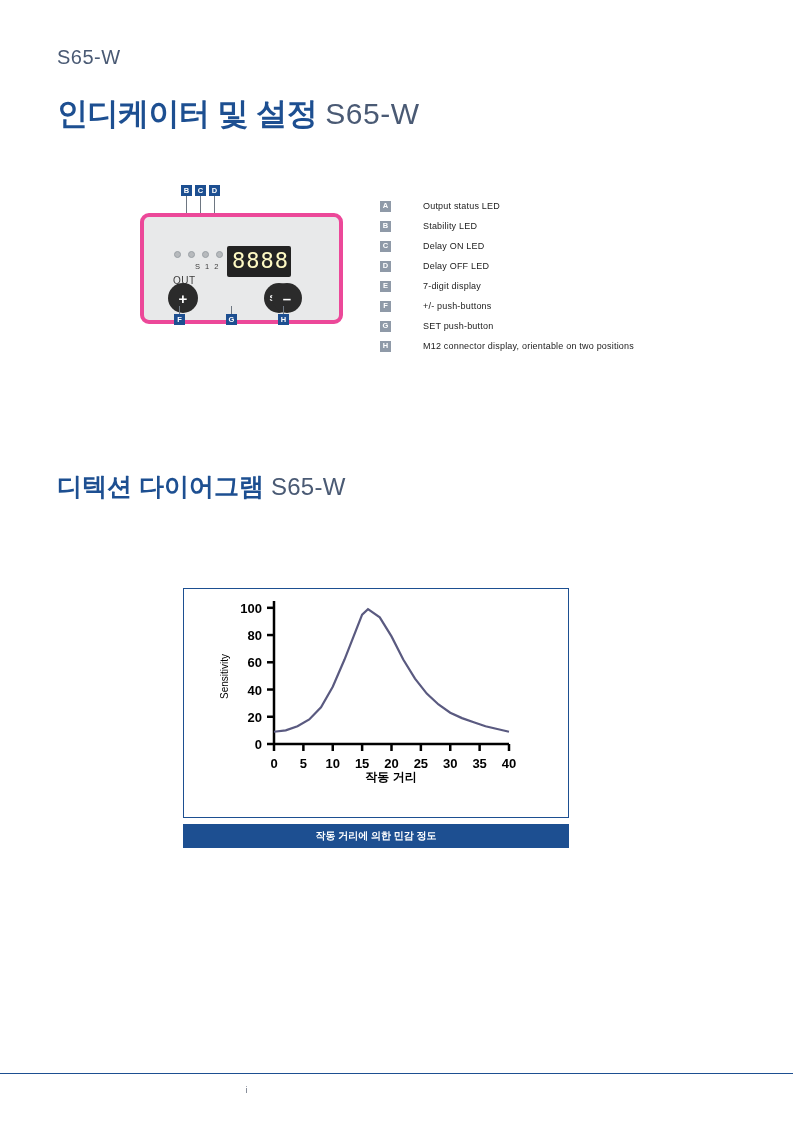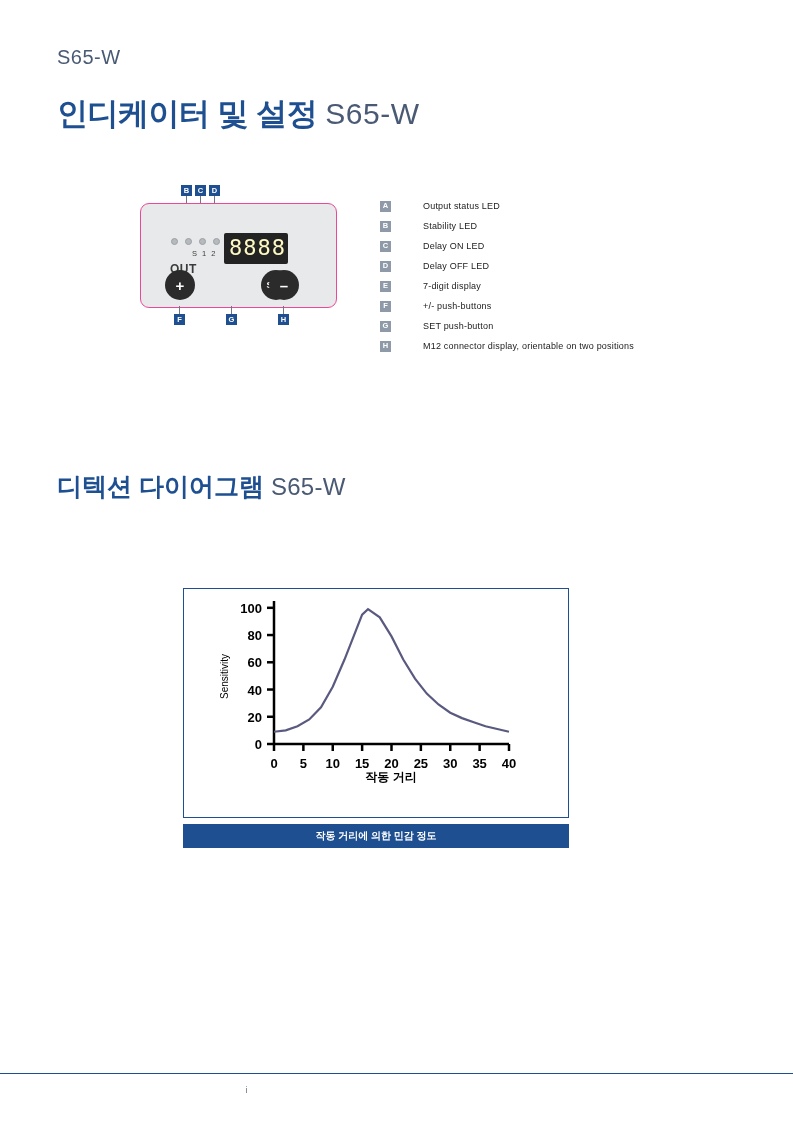--- a/index.html
+++ b/index.html
@@ -51,25 +51,25 @@
   .device-block {
     position: absolute;
     left: 140px;
     top: 185px;
     width: 195px;
     height: 145px;
   }
   .device-body {
     position: absolute;
     left: 0;
-    top: 18px;
+    top: 28px;
     width: 195px;
     height: 103px;
     background: #e8e9ea;
-    border: 1px solid #ec4899;
+    border: 4px solid #ec4899;
     border-radius: 9px;
   }
   .display-window {
     position: absolute;
     left: 83px;
     top: 29px;
     width: 64px;
     height: 31px;
     background: #232323;
     border-radius: 2px;
@@ -81,22 +81,22 @@
     font-family: "DejaVu Sans Mono", monospace;
     font-size: 22px;
     letter-spacing: 1px;
     color: #fef9c3;
     line-height: 20px;
   }
   .out-label {
     position: absolute;
     left: 29px;
     top: 58px;
-    font-size: 12px;
-    font-weight: bold;
+    font-size: 10px;
+    font-weight: normal;
     color: #3b3b3b;
     letter-spacing: 0.5px;
     text-align: right;
   }
   .s12-label {
     position: absolute;
     left: 51px;
     top: 45px;
     font-size: 7.5px;
     color: #3b3b3b;

